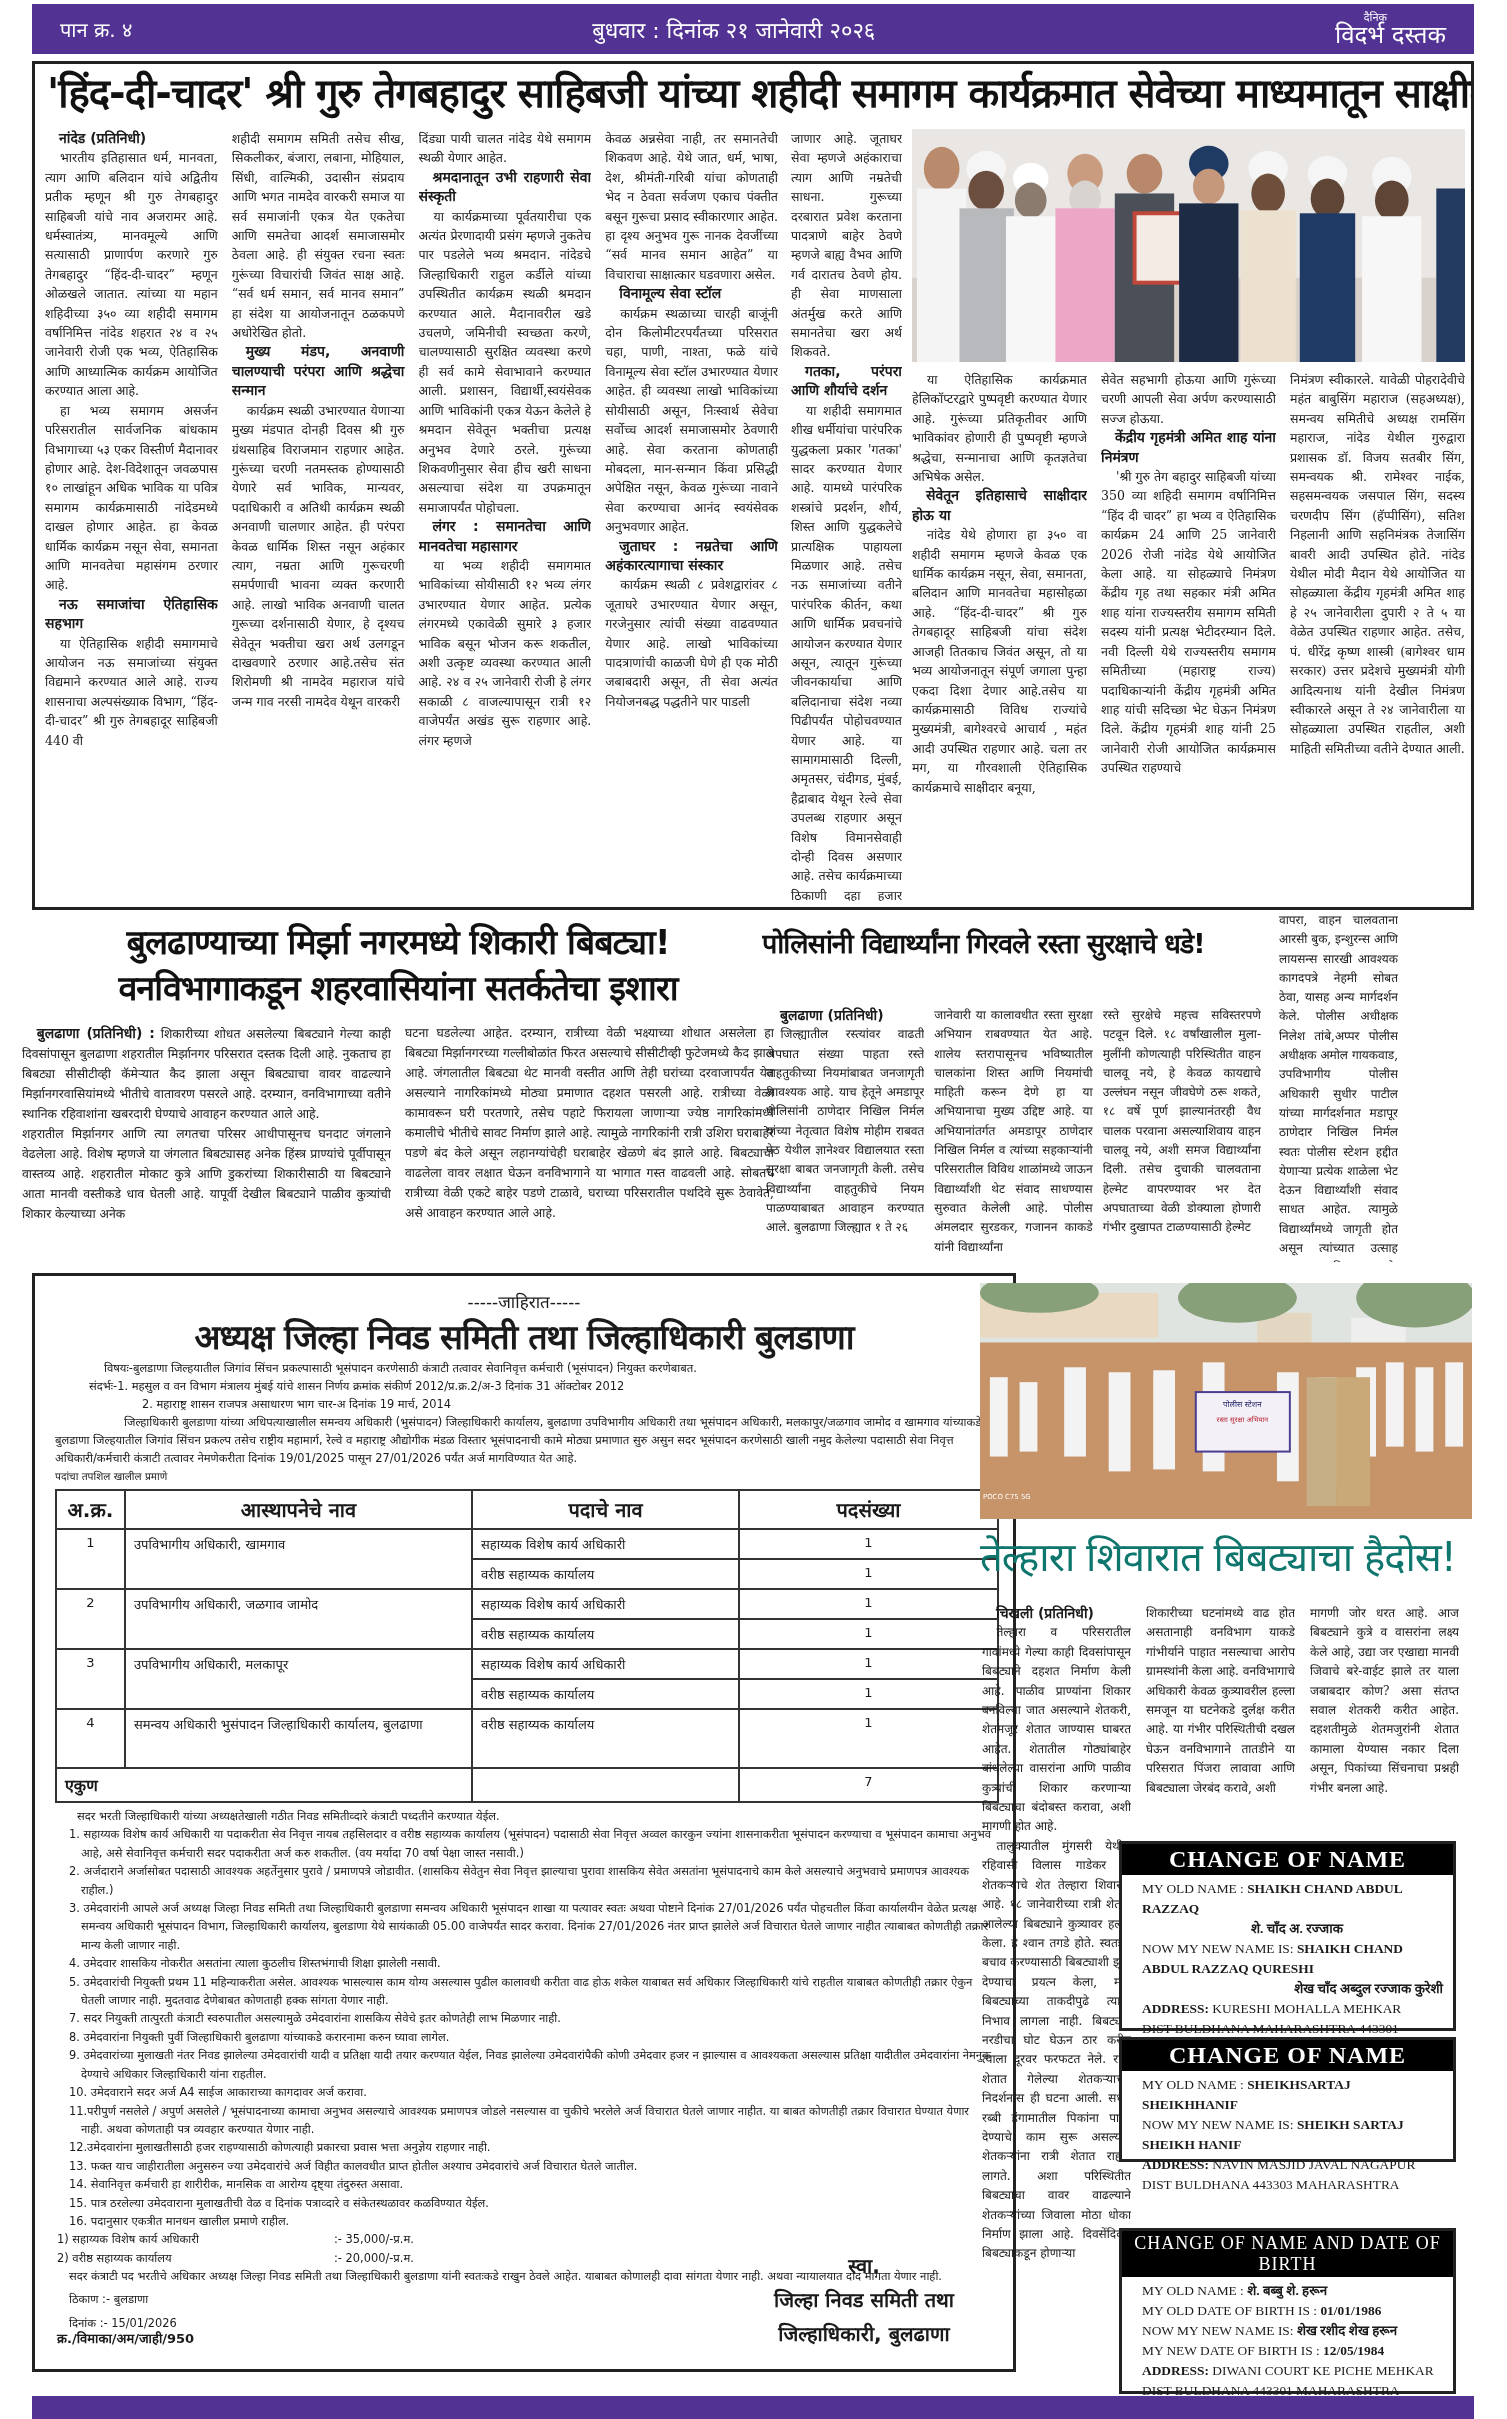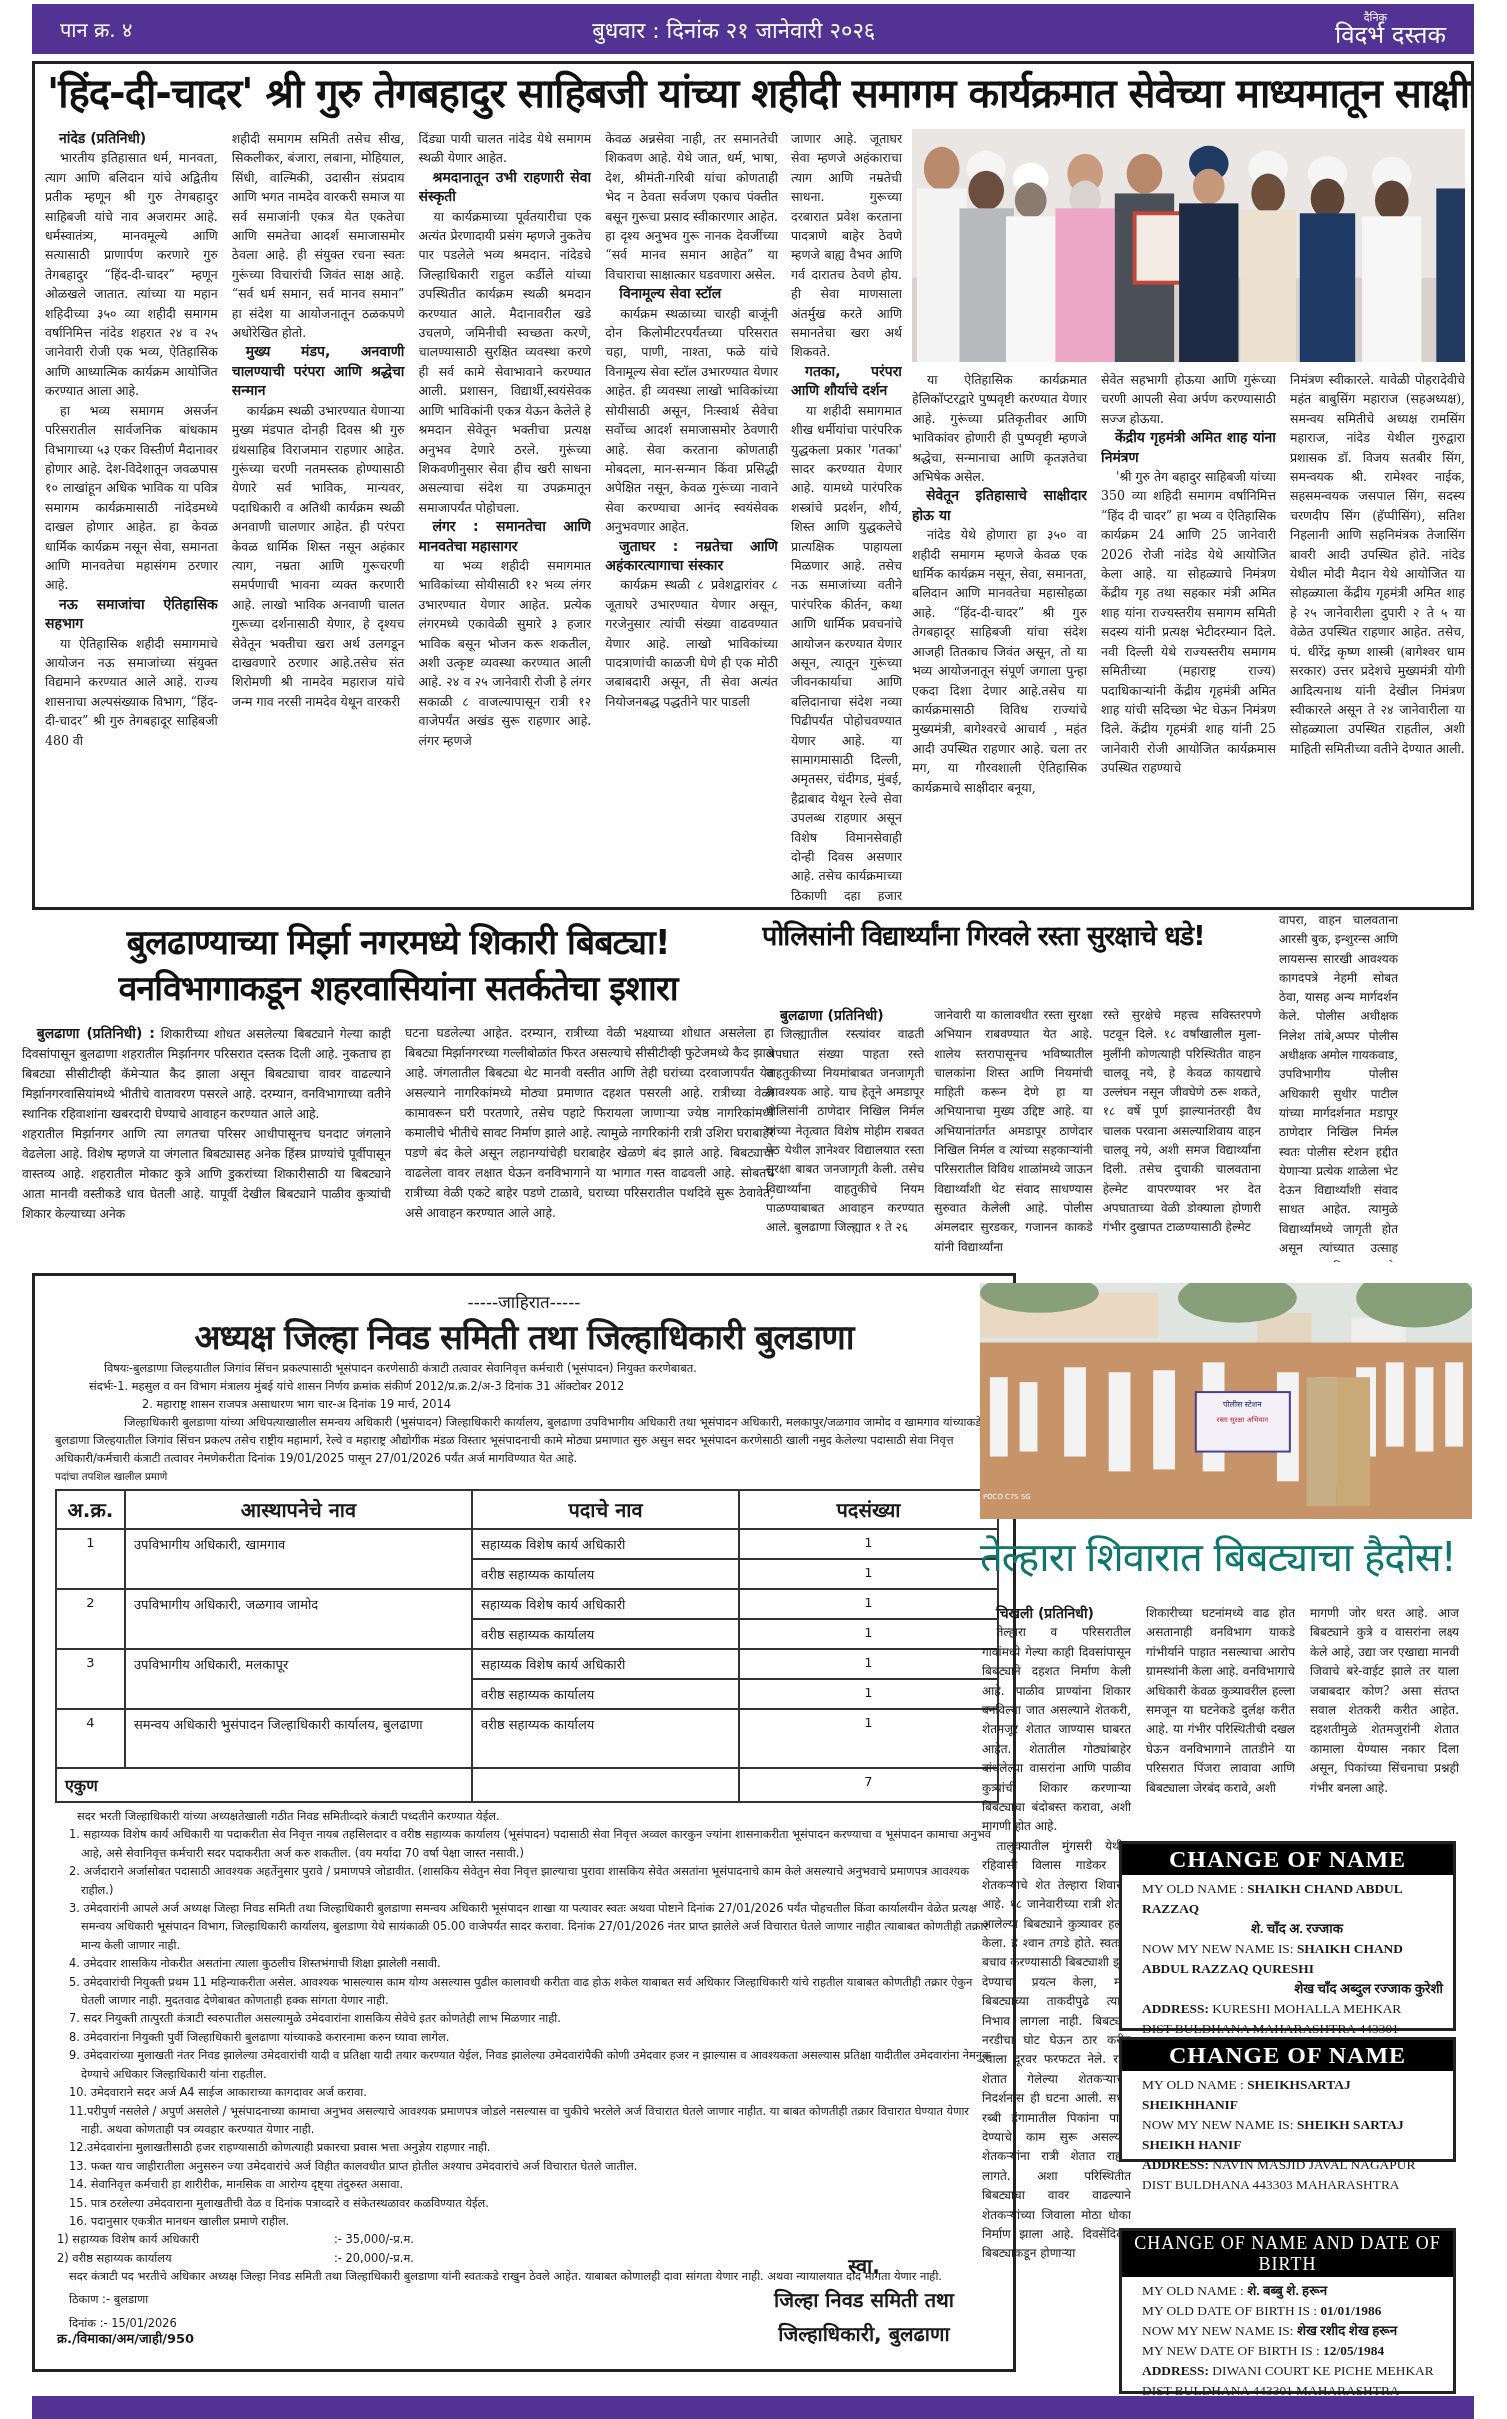--- a/index.html
+++ b/index.html
@@ -56,21 +56,21 @@
 <div class="frame" style="left:32px; top:61px; width:1442px; height:849px;">
   <div class="headline" style="font-size:40px; padding:4px 12px; height:59px; line-height:51px;">'हिंद-दी-चादर' श्री गुरु तेगबहादुर साहिबजी यांच्या शहीदी समागम कार्यक्रमात सेवेच्या माध्यमातून साक्षीदार होऊ या</div>
   <div style="position:absolute; left:10px; top:65px; width:1421px; height:772px;">
 
     <div class="cols" style="position:absolute; left:0; top:0; width:733px; height:772px;">
       <div class="col">
         <p class="dateline">नांदेड (प्रतिनिधी)</p>
         <p>भारतीय इतिहासात धर्म, मानवता, त्याग आणि बलिदान यांचे अद्वितीय प्रतीक म्हणून श्री गुरु तेगबहादुर साहिबजी यांचे नाव अजरामर आहे. धर्मस्वातंत्र्य, मानवमूल्ये आणि सत्यासाठी प्राणार्पण करणारे गुरु तेगबहादुर “हिंद-दी-चादर” म्हणून ओळखले जातात. त्यांच्या या महान शहिदीच्या ३५० व्या शहीदी समागम वर्षानिमित्त नांदेड शहरात २४ व २५ जानेवारी रोजी एक भव्य, ऐतिहासिक आणि आध्यात्मिक कार्यक्रम आयोजित करण्यात आला आहे.</p>
         <p>हा भव्य समागम असर्जन परिसरातील सार्वजनिक बांधकाम विभागाच्या ५३ एकर विस्तीर्ण मैदानावर होणार आहे. देश-विदेशातून जवळपास १० लाखांहून अधिक भाविक या पवित्र समागम कार्यक्रमासाठी नांदेडमध्ये दाखल होणार आहेत. हा केवळ धार्मिक कार्यक्रम नसून सेवा, समानता आणि मानवतेचा महासंगम ठरणार आहे.</p>
         <p class="sub">नऊ समाजांचा ऐतिहासिक सहभाग</p>
-        <p>या ऐतिहासिक शहीदी समागमाचे आयोजन नऊ समाजांच्या संयुक्त विद्यमाने करण्यात आले आहे. राज्य शासनाचा अल्पसंख्याक विभाग, “हिंद-दी-चादर” श्री गुरु तेगबहादूर साहिबजी 480 वी</p>
+        <p>या ऐतिहासिक शहीदी समागमाचे आयोजन नऊ समाजांच्या संयुक्त विद्यमाने करण्यात आले आहे. राज्य शासनाचा अल्पसंख्याक विभाग, “हिंद-दी-चादर” श्री गुरु तेगबहादूर साहिबजी 440 वी</p>
       </div>
       <div class="col">
         <p style="text-indent:0">शहीदी समागम समिती तसेच सीख, सिकलीकर, बंजारा, लबाना, मोहियाल, सिंधी, वाल्मिकी, उदासीन संप्रदाय आणि भगत नामदेव वारकरी समाज या सर्व समाजांनी एकत्र येत एकतेचा आणि समतेचा आदर्श समाजासमोर ठेवला आहे. ही संयुक्त रचना स्वतः गुरूंच्या विचारांची जिवंत साक्ष आहे. “सर्व धर्म समान, सर्व मानव समान” हा संदेश या आयोजनातून ठळकपणे अधोरेखित होतो.</p>
         <p class="sub">मुख्य मंडप, अनवाणी चालण्याची परंपरा आणि श्रद्धेचा सन्मान</p>
         <p>कार्यक्रम स्थळी उभारण्यात येणाऱ्या मुख्य मंडपात दोनही दिवस श्री गुरु ग्रंथसाहिब विराजमान राहणार आहेत. गुरूंच्या चरणी नतमस्तक होण्यासाठी येणारे सर्व भाविक, मान्यवर, पदाधिकारी व अतिथी कार्यक्रम स्थळी अनवाणी चालणार आहेत. ही परंपरा केवळ धार्मिक शिस्त नसून अहंकार त्याग, नम्रता आणि गुरूचरणी समर्पणाची भावना व्यक्त करणारी आहे. लाखो भाविक अनवाणी चालत गुरूच्या दर्शनासाठी येणार, हे दृश्यच सेवेतून भक्तीचा खरा अर्थ उलगडून दाखवणारे ठरणार आहे.तसेच संत शिरोमणी श्री नामदेव महाराज यांचे जन्म गाव नरसी नामदेव येथून वारकरी</p>
       </div>
       <div class="col">
         <p style="text-indent:0">दिंड्या पायी चालत नांदेड येथे समागम स्थळी येणार आहेत.</p>
         <p class="sub">श्रमदानातून उभी राहणारी सेवा संस्कृती</p>
         <p>या कार्यक्रमाच्या पूर्वतयारीचा एक अत्यंत प्रेरणादायी प्रसंग म्हणजे नुकतेच पार पडलेले भव्य श्रमदान. नांदेडचे जिल्हाधिकारी राहुल कर्डीले यांच्या उपस्थितीत कार्यक्रम स्थळी श्रमदान करण्यात आले. मैदानावरील खडे उचलणे, जमिनीची स्वच्छता करणे, चालण्यासाठी सुरक्षित व्यवस्था करणे ही सर्व कामे सेवाभावाने करण्यात आली. प्रशासन, विद्यार्थी,स्वयंसेवक आणि भाविकांनी एकत्र येऊन केलेले हे श्रमदान सेवेतून भक्तीचा प्रत्यक्ष अनुभव देणारे ठरले. गुरूंच्या शिकवणीनुसार सेवा हीच खरी साधना असल्याचा संदेश या उपक्रमातून समाजापर्यंत पोहोचला.</p>
@@ -155,21 +155,21 @@
       <p><span class="dateline">बुलढाणा (प्रतिनिधी) :</span> <span>शिकारीच्या शोधत असलेल्या बिबट्याने गेल्या काही दिवसांपासून बुलढाणा शहरातील मिर्झानगर परिसरात दस्तक दिली आहे. नुकताच हा बिबट्या सीसीटीव्ही कॅमेऱ्यात कैद झाला असून बिबट्याचा वावर वाढल्याने मिर्झानगरवासियांमध्ये भीतीचे वातावरण पसरले आहे. दरम्यान, वनविभागाच्या वतीने स्थानिक रहिवाशांना खबरदारी घेण्याचे आवाहन करण्यात आले आहे.</span></p>
       <p style="text-indent:0">शहरातील मिर्झानगर आणि त्या लगतचा परिसर आधीपासूनच घनदाट जंगलाने वेढलेला आहे. विशेष म्हणजे या जंगलात बिबट्यासह अनेक हिंस्त्र प्राण्यांचे पूर्वीपासून वास्तव्य आहे. शहरातील मोकाट कुत्रे आणि डुकरांच्या शिकारीसाठी या बिबट्याने आता मानवी वस्तीकडे धाव घेतली आहे. यापूर्वी देखील बिबट्याने पाळीव कुत्र्यांची शिकार केल्याच्या अनेक</p>
     </div>
     <div class="col" style="font-size:12.3px; line-height:20px;">
       <p style="text-indent:0">घटना घडलेल्या आहेत. दरम्यान, रात्रीच्या वेळी भक्ष्याच्या शोधात असलेला हा बिबट्या मिर्झानगरच्या गल्लीबोळांत फिरत असल्याचे सीसीटीव्ही फुटेजमध्ये कैद झाले आहे. जंगलातील बिबट्या थेट मानवी वस्तीत आणि तेही घरांच्या दरवाजापर्यंत येत असल्याने नागरिकांमध्ये मोठ्या प्रमाणात दहशत पसरली आहे. रात्रीच्या वेळी कामावरून घरी परतणारे, तसेच पहाटे फिरायला जाणाऱ्या ज्येष्ठ नागरिकांमध्ये कमालीचे भीतीचे सावट निर्माण झाले आहे. त्यामुळे नागरिकांनी रात्री उशिरा घराबाहेर पडणे बंद केले असून लहानग्यांचेही घराबाहेर खेळणे बंद झाले आहे. बिबट्याचा वाढलेला वावर लक्षात घेऊन वनविभागाने या भागात गस्त वाढवली आहे. सोबतच रात्रीच्या वेळी एकटे बाहेर पडणे टाळावे, घराच्या परिसरातील पथदिवे सुरू ठेवावेत, असे आवाहन करण्यात आले आहे.</p>
     </div>
   </div>
 </div>
 
 <div style="position:absolute; left:762px; top:911px; width:713px; height:356px;">
-  <div class="headline" style="position:absolute; left:0; top:6px; width:505px; font-size:27px; line-height:38px;">पोलिसांनी विद्यार्थ्यांना गिरवले रस्ता सुरक्षाचे धडे!</div>
+  <div class="headline" style="position:absolute; left:0; top:14px; width:505px; font-size:27px; line-height:38px;">पोलिसांनी विद्यार्थ्यांना गिरवले रस्ता सुरक्षाचे धडे!</div>
   <div class="cols" style="position:absolute; left:4px; top:95px; width:495px; height:252px; gap:10px;">
     <div class="col" style="font-size:12px; line-height:19.3px;">
       <p class="dateline">बुलढाणा (प्रतिनिधी)</p>
       <p>जिल्ह्यातील रस्त्यांवर वाढती अपघात संख्या पाहता रस्ते वाहतुकीच्या नियमांबाबत जनजागृती आवश्यक आहे. याच हेतूने अमडापूर पोलिसांनी ठाणेदार निखिल निर्मल यांच्या नेतृत्वात विशेष मोहीम राबवत पेठ येथील ज्ञानेश्वर विद्यालयात रस्ता सुरक्षा बाबत जनजागृती केली. तसेच विद्यार्थ्यांना वाहतुकीचे नियम पाळण्याबाबत आवाहन करण्यात आले. बुलढाणा जिल्ह्यात १ ते २६</p>
     </div>
     <div class="col" style="font-size:12px; line-height:19.3px;">
       <p style="text-indent:0">जानेवारी या कालावधीत रस्ता सुरक्षा अभियान राबवण्यात येत आहे. शालेय स्तरापासूनच भविष्यातील चालकांना शिस्त आणि नियमांची माहिती करून देणे हा या अभियानाचा मुख्य उद्दिष्ट आहे. या अभियानांतर्गत अमडापूर ठाणेदार निखिल निर्मल व त्यांच्या सहकाऱ्यांनी परिसरातील विविध शाळांमध्ये जाऊन विद्यार्थ्यांशी थेट संवाद साधण्यास सुरुवात केलेली आहे. पोलीस अंमलदार सुरडकर, गजानन काकडे यांनी विद्यार्थ्यांना</p>
     </div>
     <div class="col" style="font-size:12px; line-height:19.3px;">
       <p style="text-indent:0">रस्ते सुरक्षेचे महत्त्व सविस्तरपणे पटवून दिले. १८ वर्षांखालील मुला-मुलींनी कोणत्याही परिस्थितीत वाहन चालवू नये, हे केवळ कायद्याचे उल्लंघन नसून जीवघेणे ठरू शकते, १८ वर्षे पूर्ण झाल्यानंतरही वैध चालक परवाना असल्याशिवाय वाहन चालवू नये, अशी समज विद्यार्थ्यांना दिली. तसेच दुचाकी चालवताना हेल्मेट वापरण्यावर भर देत अपघाताच्या वेळी डोक्याला होणारी गंभीर दुखापत टाळण्यासाठी हेल्मेट</p>

